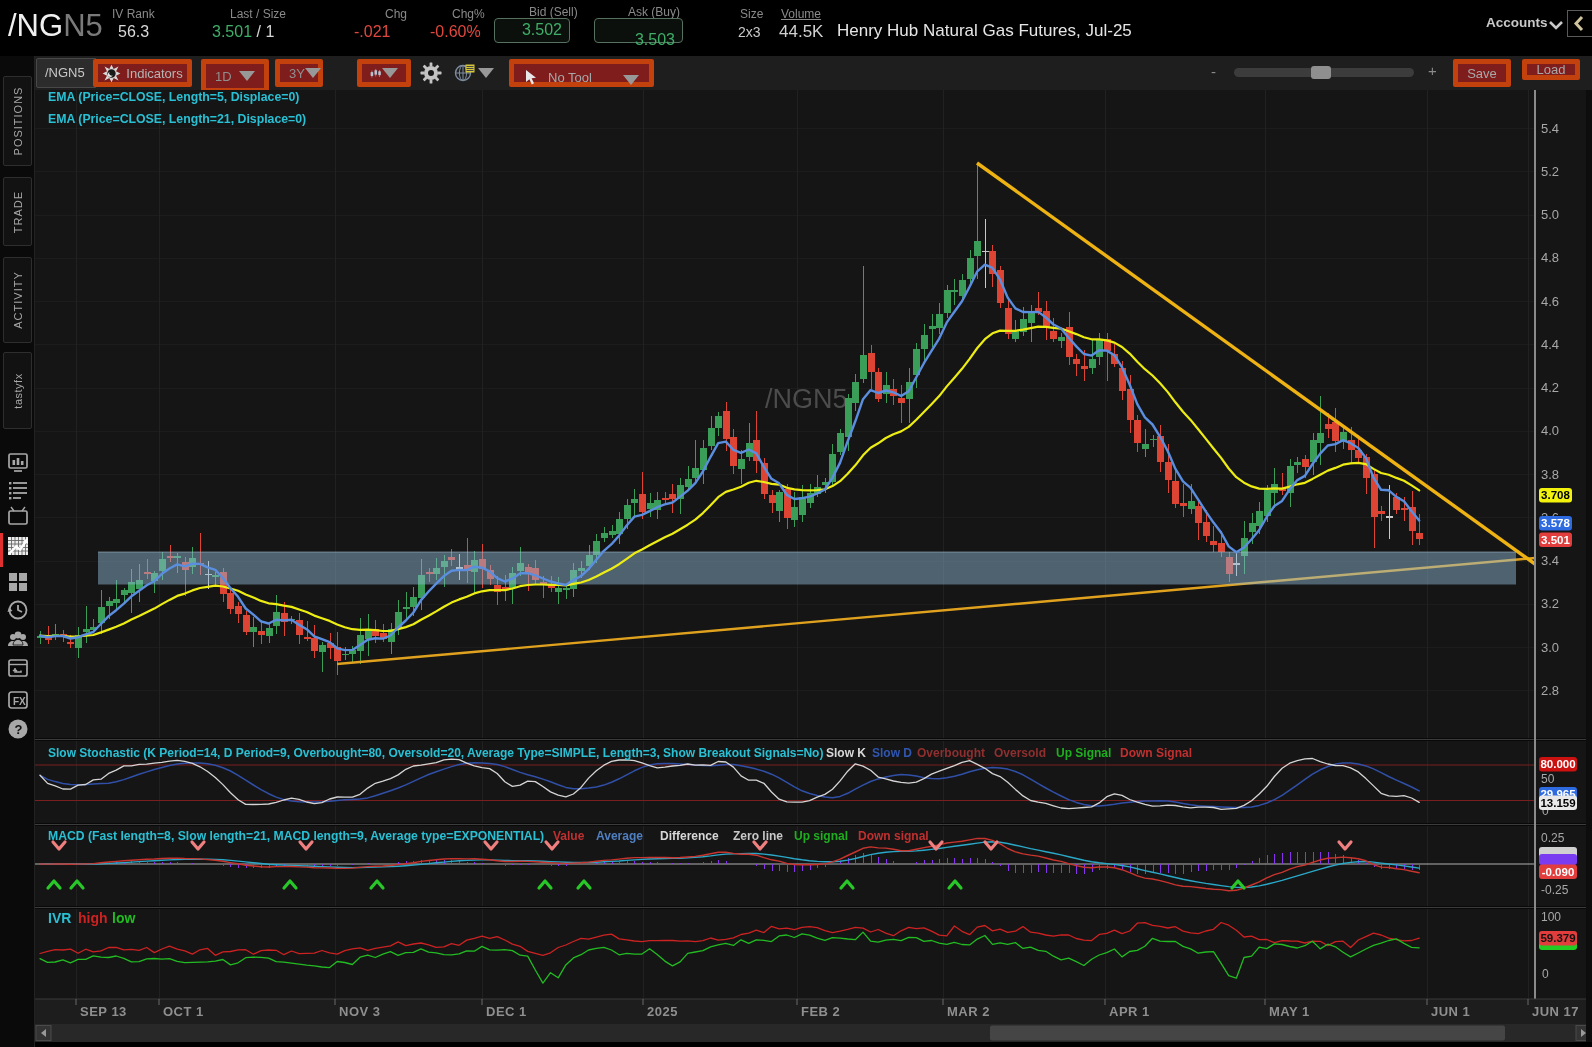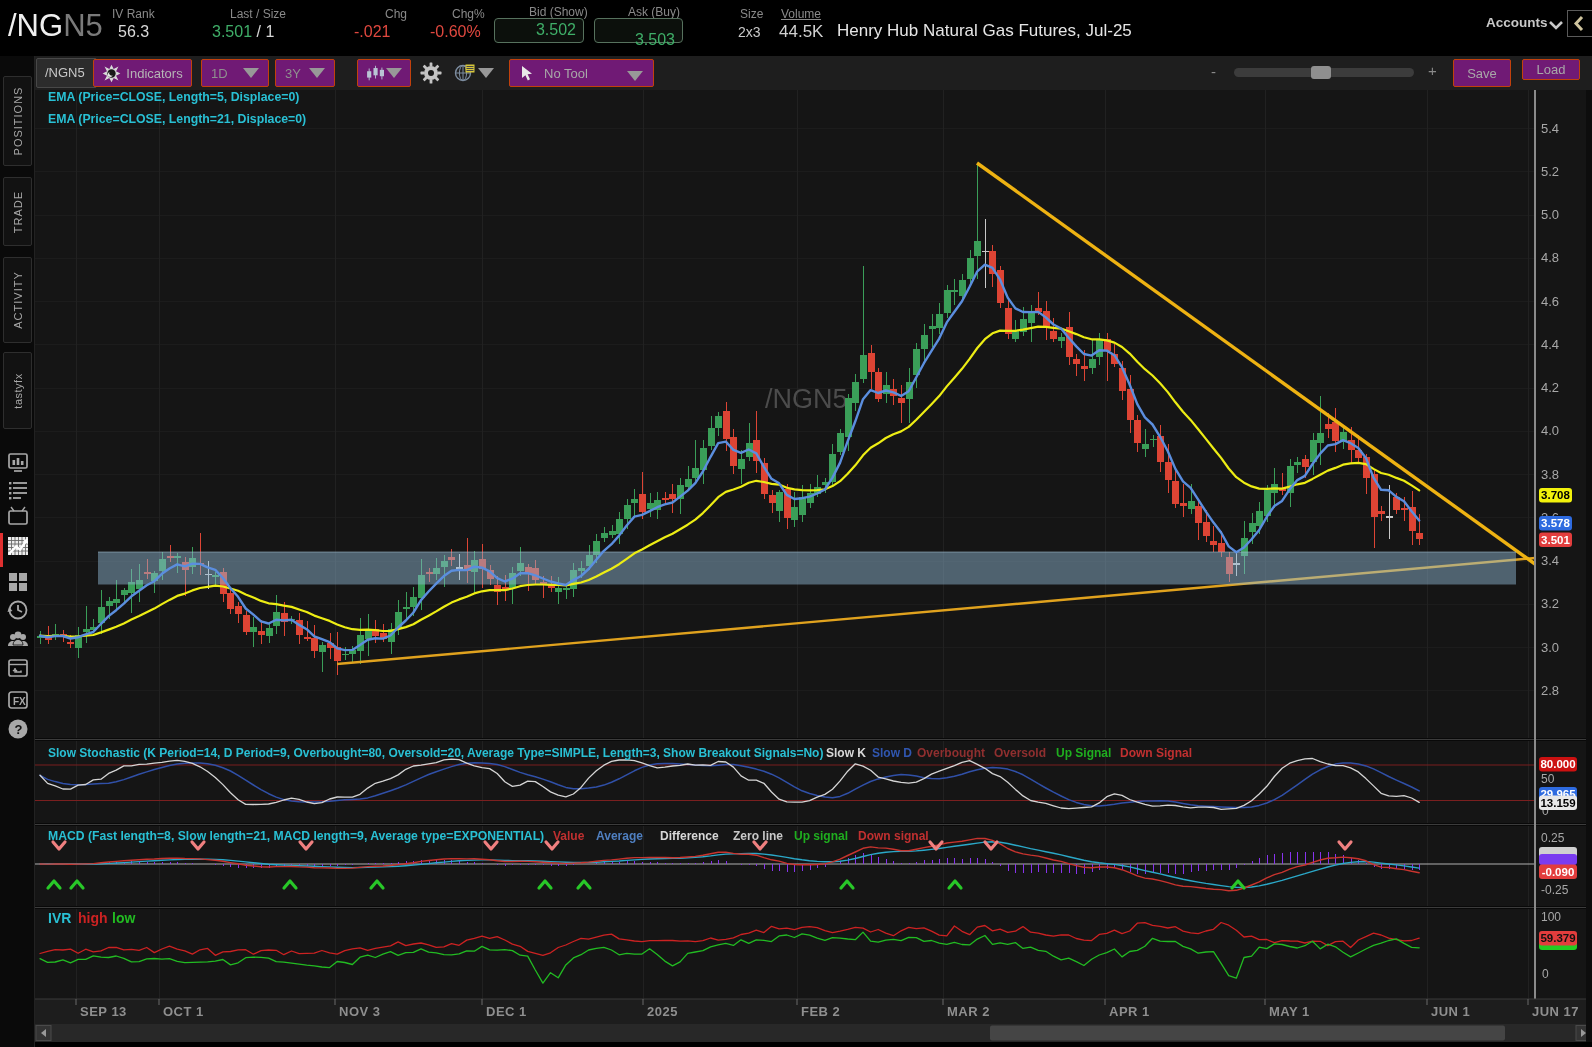--- a/index.html
+++ b/index.html
@@ -1,41 +1,41 @@
 <!DOCTYPE html>
 <html><head><meta charset="utf-8"><style>
 * { margin:0; padding:0; box-sizing:border-box; }
 html,body { width:1592px; height:1047px; background:#000; overflow:hidden;
   font-family:"Liberation Sans", sans-serif; }
 .abs { position:absolute; }
 .lbl { color:#8a8a8a; font-size:12px; }
 .val { color:#d8d8d8; font-size:16px; }
-.btn { background:#701a75; border:1px solid #c2410c; border-radius:2px; color:#b5b5b5;
+.btn { background:#7f1d1d; border:5px solid #c2410c; border-radius:2px; color:#b5b5b5;
   font-size:13px; display:flex; align-items:center; justify-content:center; }
 .chev { width:0; height:0; border-left:8px solid transparent; border-right:8px solid transparent;
   border-top:10px solid #989898; display:inline-block; }
 .vtab { position:absolute; left:3px; width:29px; background:#121212; border:1px solid #2e2e2e;
   border-radius:2px; color:#a8a8a8; font-size:11px; letter-spacing:1px; }
 .vtab span { position:absolute; left:50%; top:50%;
   transform:translate(-50%,-50%) rotate(-90deg); white-space:nowrap; }
 </style></head>
 <body>
 
 <div class="abs" style="left:0;top:0;width:1592px;height:56px;background:#000;">
   <span class="abs" style="left:8px;top:8px;font-size:31px;color:#f0f0f0;">/NG<span style="color:#7a7a7a;">N5</span></span>
   <span class="abs lbl" style="left:112px;top:7px;text-align:right;">IV Rank</span>
   <span class="abs val" style="left:118px;top:23px;">56.3</span>
   <span class="abs lbl" style="left:230px;top:7px;">Last / Size</span>
   <span class="abs" style="left:212px;top:23px;font-size:16px;color:#3fae68;">3.501<span style="color:#d8d8d8;"> / 1</span></span>
   <span class="abs lbl" style="left:369px;top:7px;margin-left:16px;">Chg</span>
   <span class="abs" style="left:354px;top:23px;font-size:16px;color:#e0483f;">-.021</span>
   <span class="abs lbl" style="left:452px;top:7px;">Chg%</span>
   <span class="abs" style="left:430px;top:23px;font-size:16px;color:#e0483f;">-0.60%</span>
-  <span class="abs lbl" style="left:529px;top:5px;">Bid (Show)</span>
-  <div class="abs" style="left:494px;top:18px;width:90px;height:25px;border:1px solid #56715d;border-radius:4px;background:#0c100c;">
+  <span class="abs lbl" style="left:529px;top:5px;">Bid (Sell)</span>
+  <div class="abs" style="left:494px;top:18px;width:76px;height:25px;border:1px solid #56715d;border-radius:4px;background:#0c100c;">
     <span class="abs" style="right:7px;top:2px;font-size:16px;color:#3fae68;">3.502</span>
     </div>
   <span class="abs lbl" style="left:628px;top:5px;">Ask (Buy)</span>
   <div class="abs" style="left:594px;top:18px;width:89px;height:25px;border:1px solid #56715d;border-radius:4px;background:#0c100c;">
     <span class="abs" style="right:7px;top:12px;font-size:16px;color:#3fae68;">3.503</span>
     </div>
   <span class="abs lbl" style="left:740px;top:7px;">Size</span>
   <span class="abs" style="left:738px;top:24px;font-size:14px;color:#c8c8c8;">2x3</span>
   <span class="abs lbl" style="left:781px;top:7px;text-decoration:underline;">Volume</span>
   <span class="abs" style="left:779px;top:22px;font-size:17px;color:#d0d0d0;">44.5K</span>
@@ -58,21 +58,21 @@
       <path d="M10 2 L12 6 L16 4 L14 8 L18 10 L14 12 L16 16 L12 14 L10 18 L8 14 L4 16 L6 12 L2 10 L6 8 L4 4 L8 6 Z" fill="#d8d8d8" stroke="#d8d8d8" stroke-width="1.2"></path>
       <circle cx="10" cy="10" r="4.4" fill="#191919"></circle>
         <circle cx="8.6" cy="11.2" r="2.6" fill="#e8e8e8"></circle>
         <circle cx="10.2" cy="9.8" r="2.6" fill="#191919"></circle>
       </svg>
     Indicators</div>
   <div class="abs btn" style="left:166px;top:3px;width:68px;height:28px;justify-content:space-between;padding:12px 9px;">
       <span style="color:#8f8f8f;">1D</span>
       <span class="chev"></span>
     </div>
-  <div class="abs btn" style="left:240px;top:3px;width:60px;height:28px;justify-content:space-between;padding:0 9px;">
+  <div class="abs btn" style="left:240px;top:3px;width:48px;height:28px;justify-content:space-between;padding:0 9px;">
       <span style="color:#8f8f8f;">3Y</span>
       <span class="chev"></span>
     </div>
   <div class="abs btn" style="left:322px;top:3px;width:54px;height:28px;justify-content:space-between;padding:0 8px;">
     <svg width="22" height="17" viewBox="0 0 22 17">
       <g stroke="#b9c4d4" stroke-width="1">
           <line x1="3.5" y1="3" x2="3.5" y2="16"></line>
           <line x1="10.5" y1="0" x2="10.5" y2="14"></line>
           <line x1="17.5" y1="2" x2="17.5" y2="15"></line>
         </g>

